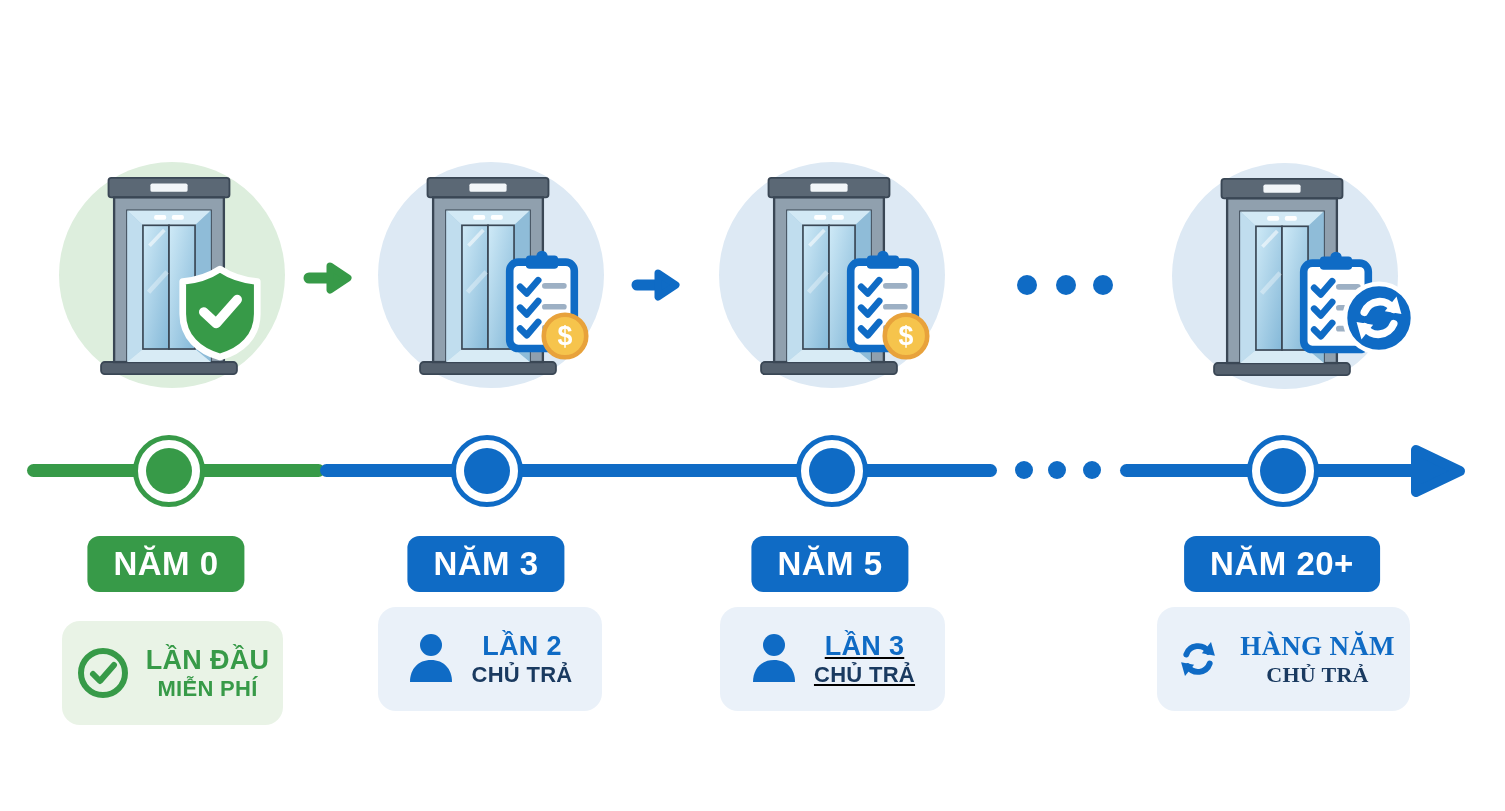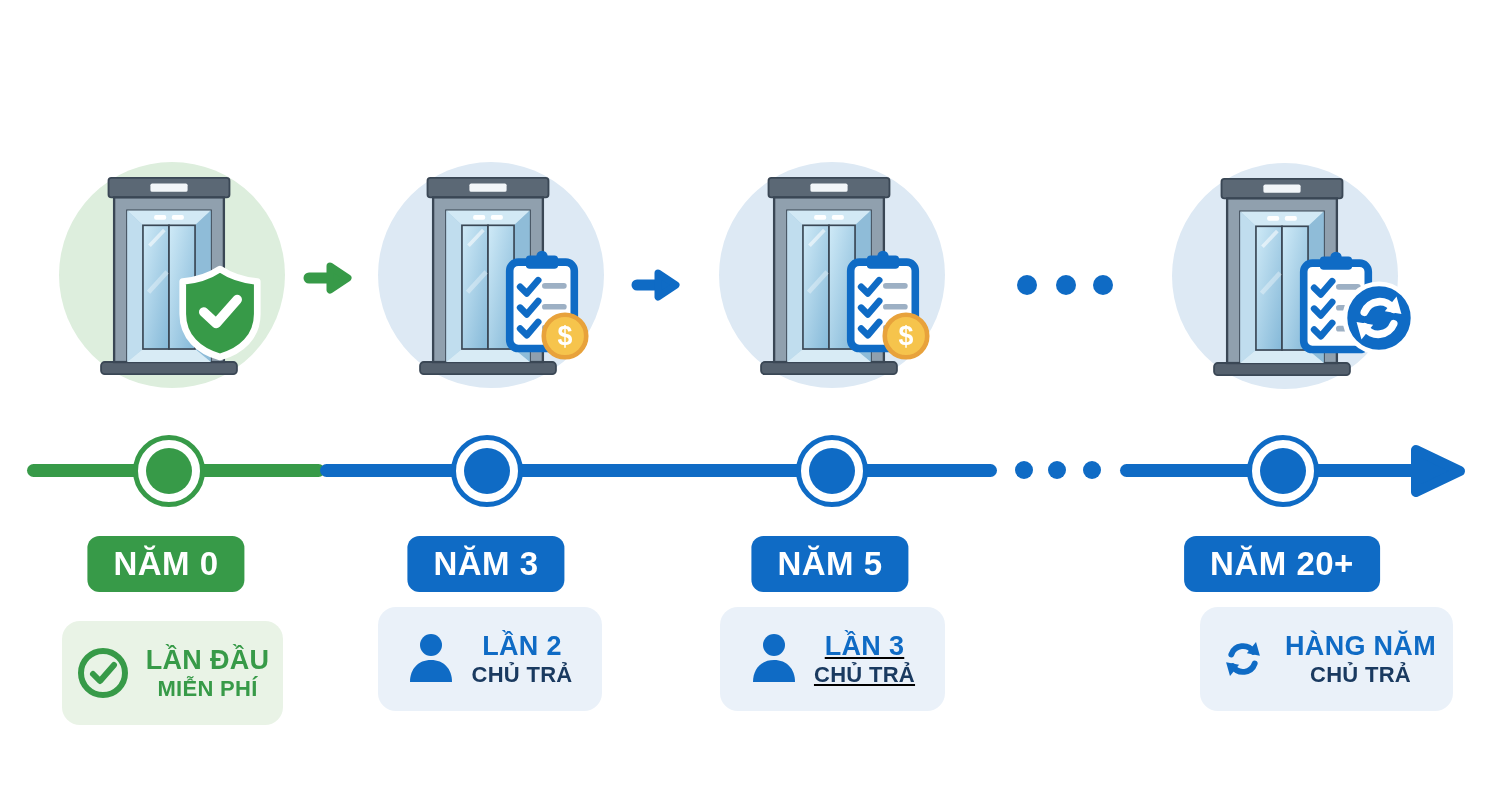--- a/index.html
+++ b/index.html
@@ -221,21 +221,21 @@
     <svg width="48" height="54" viewBox="0 0 48 54">
       <circle cx="24" cy="13" r="11" fill="var(--blue)"></circle>
       <path d="M24 28 C11 28 3 37 3 50 L45 50 C45 37 37 28 24 28 Z" fill="var(--blue)"></path>
     </svg>
     <div class="card-lines">
       <span class="card-line1">LẦN 3</span>
       <span class="card-line2">CHỦ TRẢ</span>
     </div>
   </div>
 
-  <div class="card blue" style="left:1200px;width:253px;">
+  <div class="card blue" style="left:1157px;width:253px;font-family:Liberation Serif, serif;">
     <svg width="52" height="52" viewBox="0 0 80 80">
       <path d="M22 33 A19 19 0 0 1 56 29" fill="none" stroke="var(--blue)" stroke-width="9" stroke-linecap="round"></path>
       <polygon points="60,14 66,35 46,31" fill="var(--blue)"></polygon>
       <path d="M58 47 A19 19 0 0 1 24 51" fill="none" stroke="var(--blue)" stroke-width="9" stroke-linecap="round"></path>
       <polygon points="20,66 14,45 34,49" fill="var(--blue)"></polygon>
     </svg>
     <div class="card-lines">
       <span class="card-line1">HÀNG NĂM</span>
       <span class="card-line2">CHỦ TRẢ</span>
     </div>

